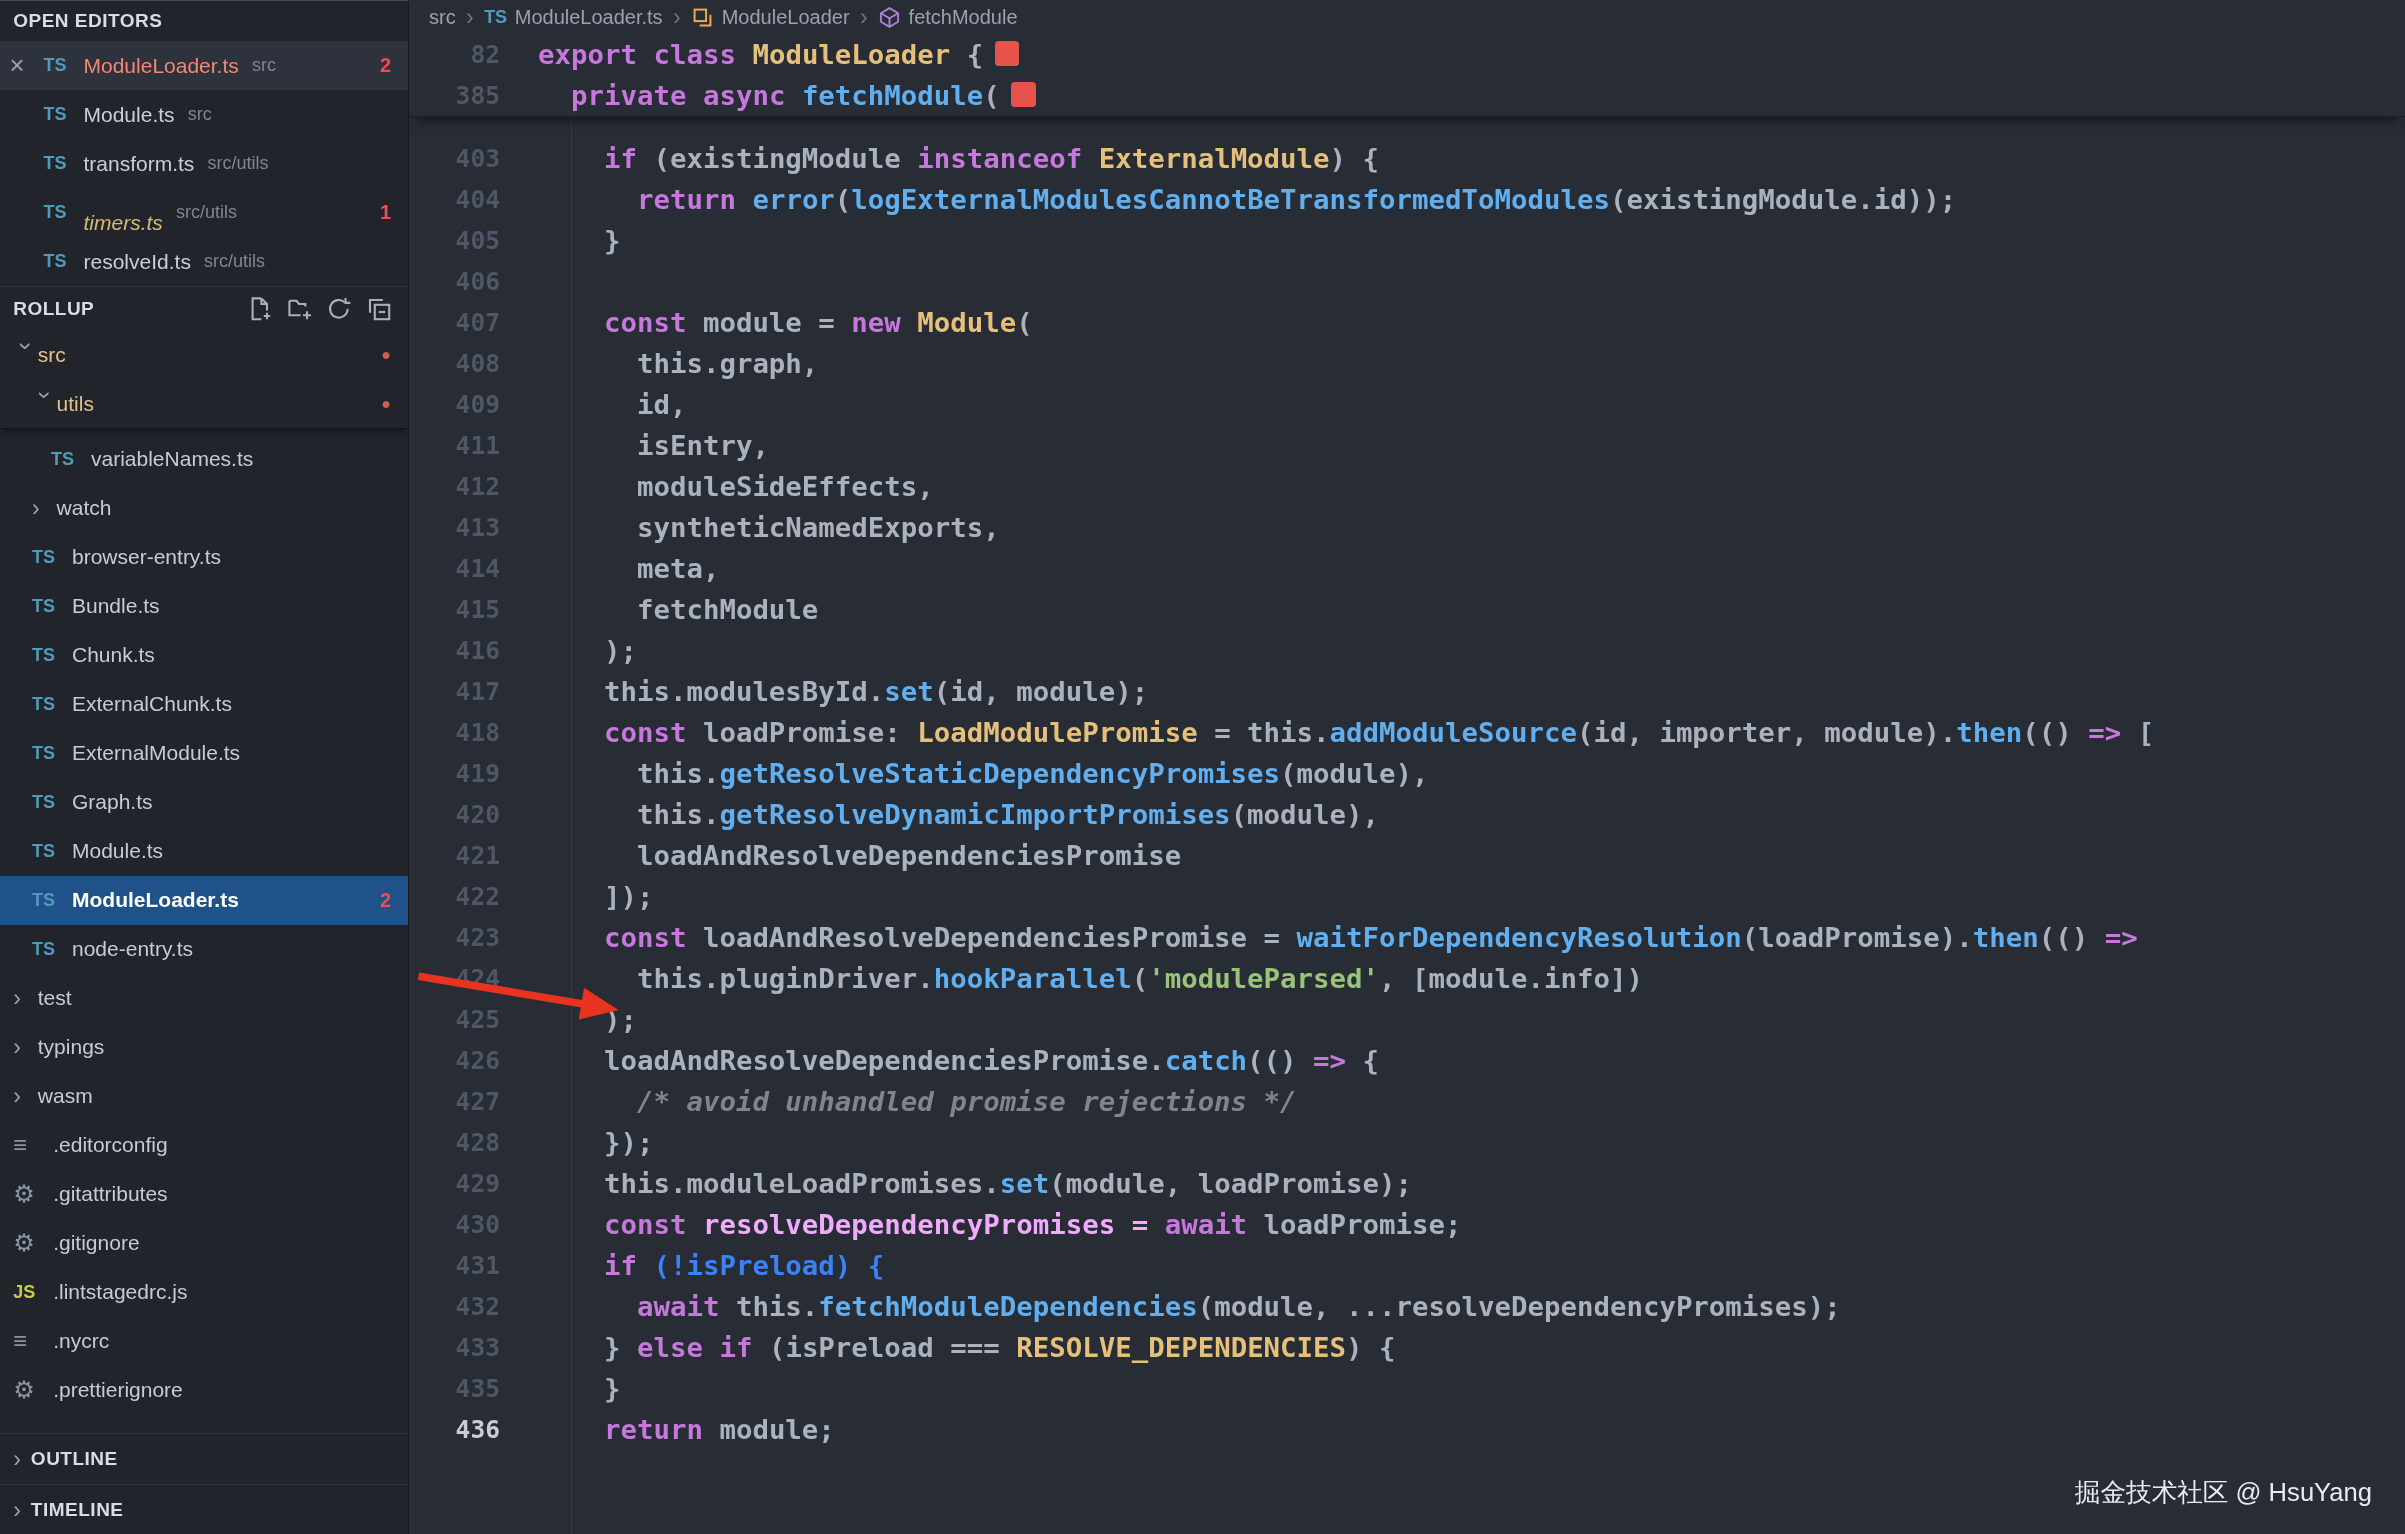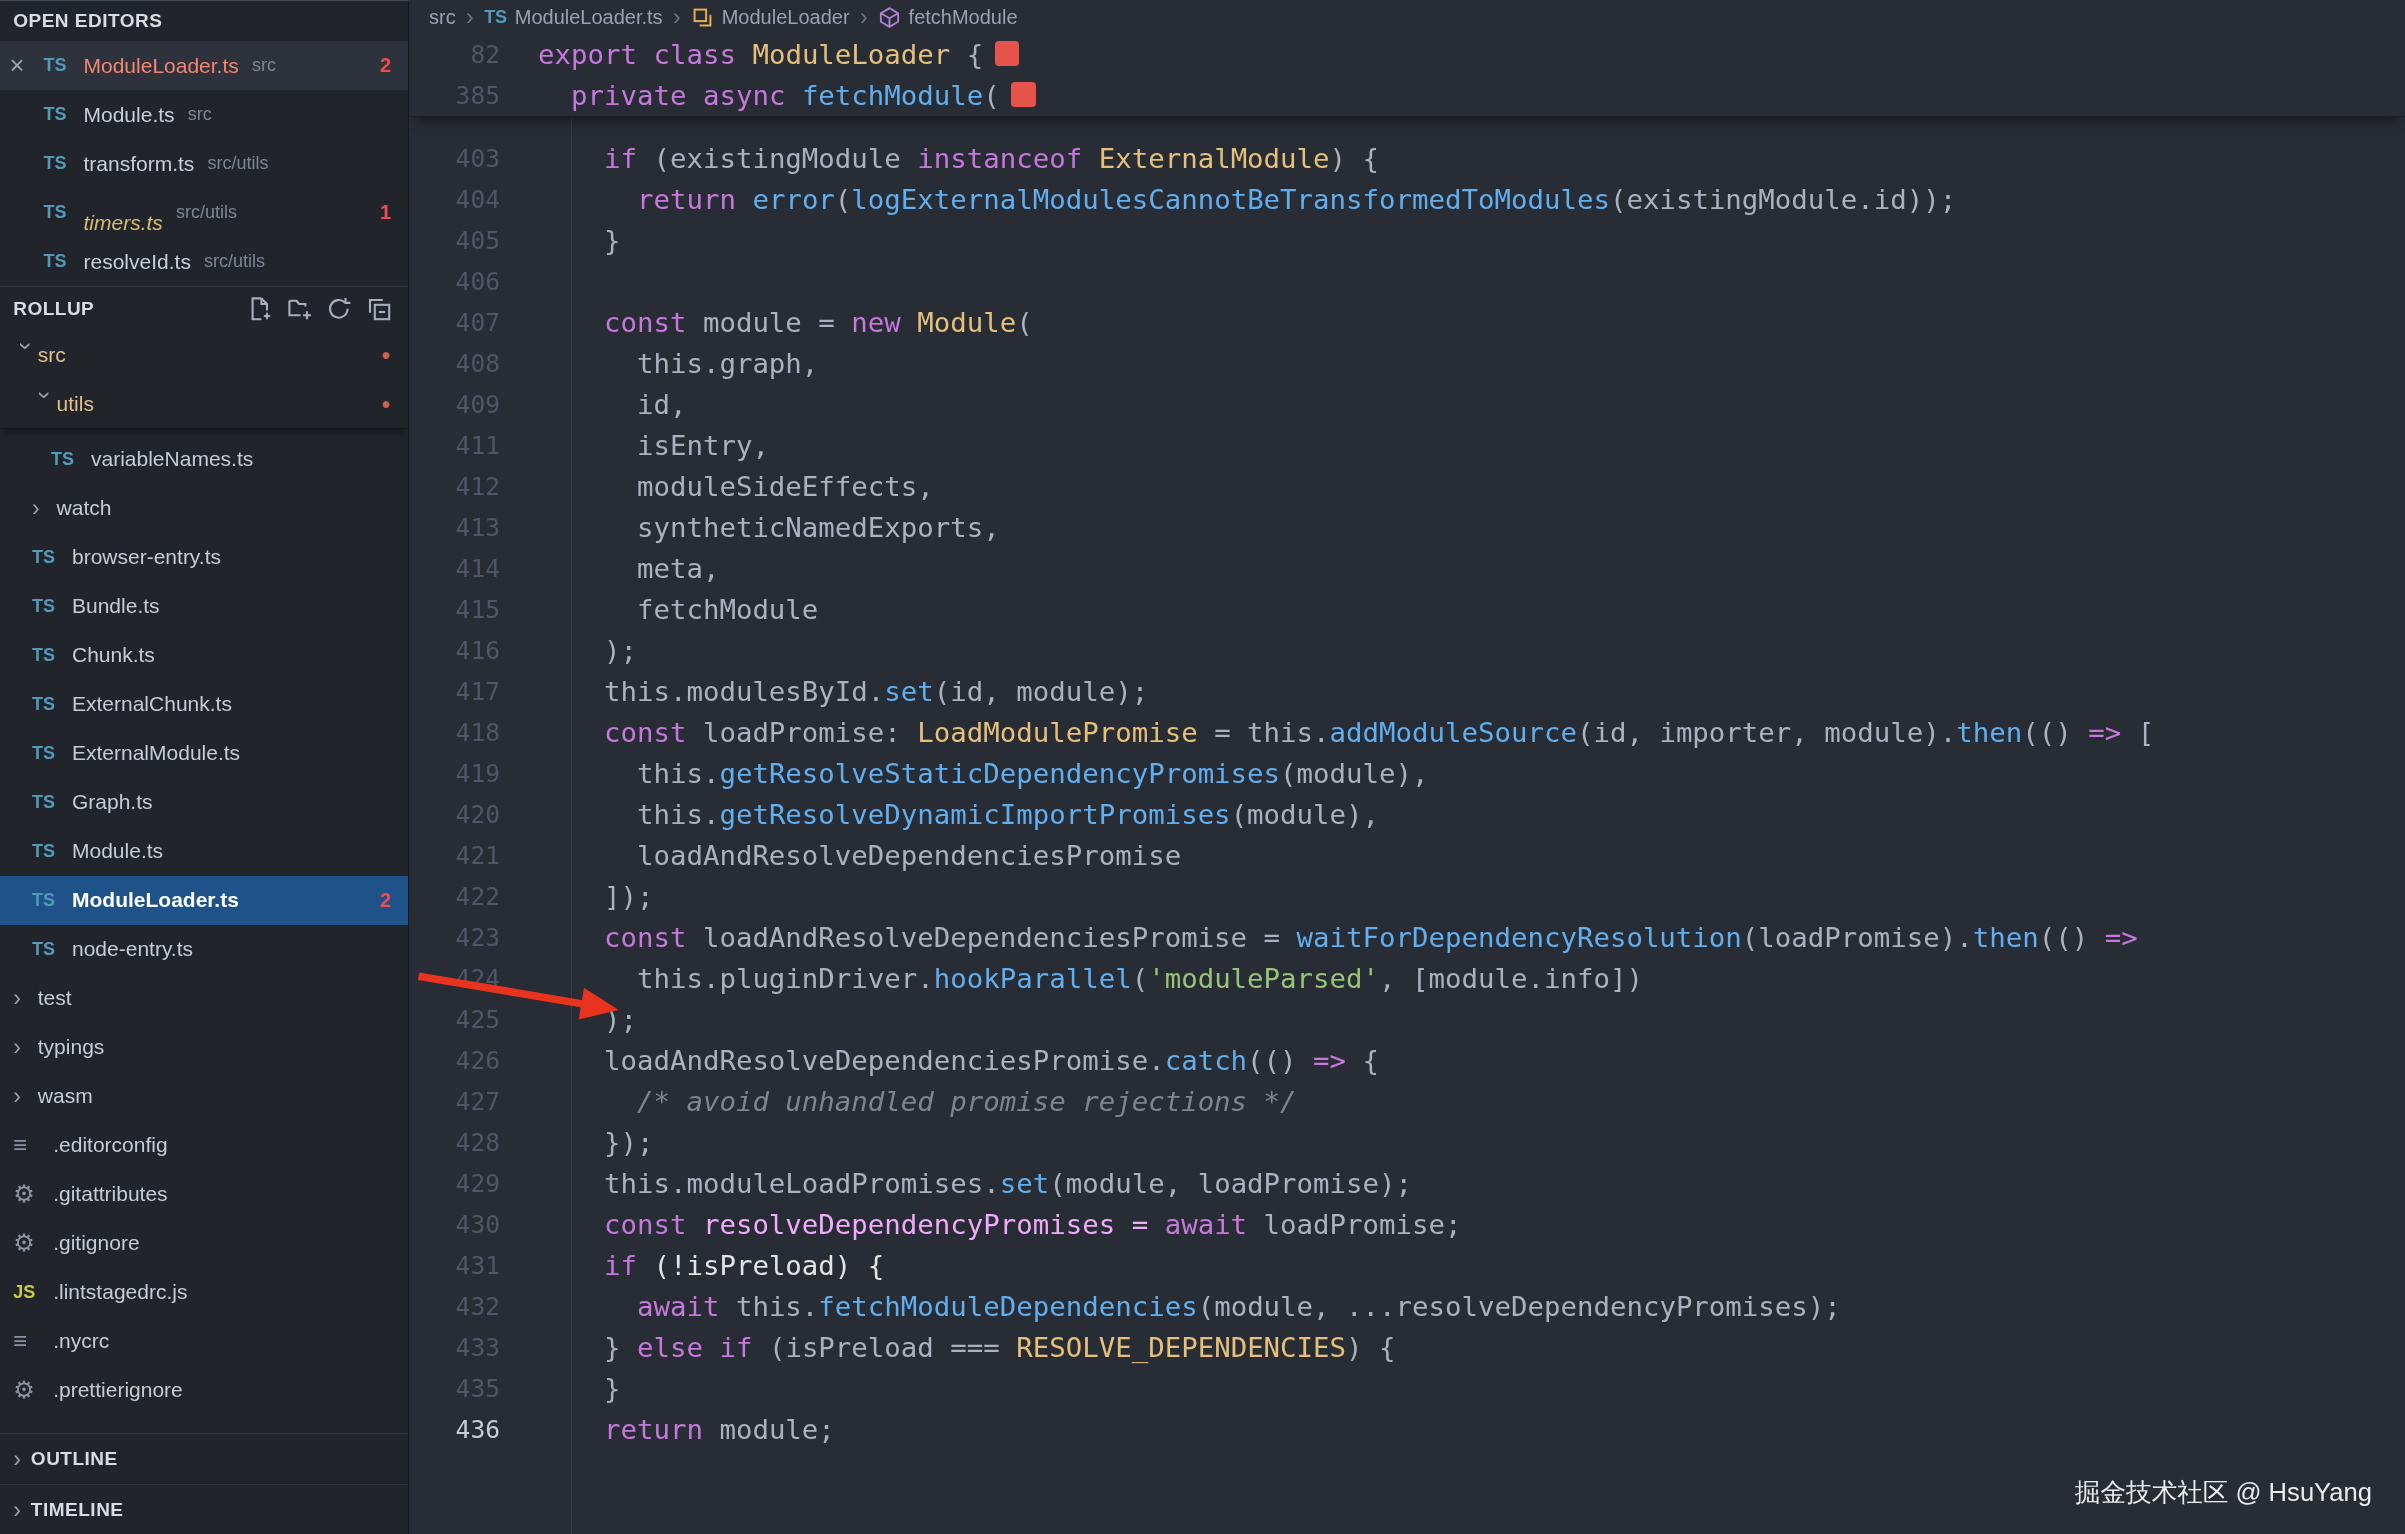--- a/index.html
+++ b/index.html
@@ -55,21 +55,21 @@
   .bc-ts { color:#519aba; font-weight:700; font-size:18px; }
   .bc-icon { display:flex; align-items:center; }
   .bc-icon svg { width:23px; height:23px; }
   .bc-label { white-space:nowrap; }
 
   .sticky { flex:none; background:#282c34; position:relative; z-index:4;
             border-bottom:0.9px solid #1b1e24; box-shadow:0 9.5px 11.4px -6.6px rgba(0,0,0,.55); }
   .code-area { flex:1; position:relative; overflow:hidden; }
   .code-lines { padding-top:21px; position:relative; z-index:1; }
   .code-line { height:41px; display:flex; align-items:center; font-family:"DejaVu Sans Mono",monospace;
-               font-size:27.4px; white-space:pre; }
+               font-size:27.4px; white-space:pre;font-weight:bold; }
   .ln { width:91px; flex:none; text-align:right; color:#4f5666; font-size:24.6px; }
   .ln.active { color:#c8cdd5; }
   .code-text { padding-left:38px; white-space:pre; }
   .red-sq { width:24.6px; height:24.6px; background:#e5534b; border-radius:3.8px; display:inline-block;
             margin-left:11.4px; vertical-align:-1.9px; }
   .guide { position:absolute; left:162px; top:0; bottom:0; width:0.9px; background:#353b46; z-index:0; }
 
   .arrow { position:absolute; left:0; top:847px; z-index:6; }
   .watermark { position:absolute; right:34px; bottom:24.6px; font-size:25.6px; color:#e9ebee; z-index:6;
                font-family:"Liberation Sans","DejaVu Sans",sans-serif;margin-top:8px; }
@@ -308,21 +308,21 @@
           <div class="code-line"><span class="ln">421</span><span class="code-text"><span style="color: rgb(171, 178, 191);">      loadAndResolveDependenciesPromise</span></span></div>
           <div class="code-line"><span class="ln">422</span><span class="code-text"><span style="color: rgb(171, 178, 191);">    ]);</span></span></div>
           <div class="code-line"><span class="ln">423</span><span class="code-text"><span style="color: rgb(171, 178, 191);">    </span><span style="color: rgb(198, 120, 221);">const</span><span style="color: rgb(171, 178, 191);"> loadAndResolveDependenciesPromise = </span><span style="color: rgb(97, 175, 239);">waitForDependencyResolution</span><span style="color: rgb(171, 178, 191);">(loadPromise).</span><span style="color: rgb(97, 175, 239);">then</span><span style="color: rgb(171, 178, 191);">(() </span><span style="color: rgb(198, 120, 221);">=&gt;</span></span></div>
           <div class="code-line"><span class="ln">424</span><span class="code-text"><span style="color: rgb(171, 178, 191);">      this.pluginDriver.</span><span style="color: rgb(97, 175, 239);">hookParallel</span><span style="color: rgb(171, 178, 191);">(</span><span style="color: rgb(152, 195, 121);">'moduleParsed'</span><span style="color: rgb(171, 178, 191);">, [module.info])</span></span></div>
           <div class="code-line"><span class="ln">425</span><span class="code-text"><span style="color: rgb(171, 178, 191);">    );</span></span></div>
           <div class="code-line"><span class="ln">426</span><span class="code-text"><span style="color: rgb(171, 178, 191);">    loadAndResolveDependenciesPromise.</span><span style="color: rgb(97, 175, 239);">catch</span><span style="color: rgb(171, 178, 191);">(() </span><span style="color: rgb(198, 120, 221);">=&gt;</span><span style="color: rgb(171, 178, 191);"> {</span></span></div>
           <div class="code-line"><span class="ln">427</span><span class="code-text"><span style="color: rgb(171, 178, 191);">      </span><span style="color: rgb(127, 132, 142); font-style: italic;">/* avoid unhandled promise rejections */</span></span></div>
           <div class="code-line"><span class="ln">428</span><span class="code-text"><span style="color: rgb(171, 178, 191);">    });</span></span></div>
           <div class="code-line"><span class="ln">429</span><span class="code-text"><span style="color: rgb(171, 178, 191);">    this.moduleLoadPromises.</span><span style="color: rgb(97, 175, 239);">set</span><span style="color: rgb(171, 178, 191);">(module, loadPromise);</span></span></div>
           <div class="code-line"><span class="ln">430</span><span class="code-text"><span style="color: rgb(171, 178, 191);">    </span><span style="color: rgb(198, 120, 221);">const</span><span style="color: #f0abfc;"> resolveDependencyPromises = </span><span style="color: rgb(198, 120, 221);">await</span><span style="color: rgb(171, 178, 191);"> loadPromise;</span></span></div>
-          <div class="code-line"><span class="ln">431</span><span class="code-text"><span style="color: rgb(171, 178, 191);">    </span><span style="color: rgb(198, 120, 221);">if</span><span style="color: #e5e5e5; text-align: right;"> (!isPreload) {</span></span></div>
+          <div class="code-line"><span class="ln">431</span><span class="code-text"><span style="color: rgb(171, 178, 191);">    </span><span style="color: rgb(198, 120, 221);">if</span><span style="color: #3b82f6; text-align: right;"> (!isPreload) {</span></span></div>
           <div class="code-line"><span class="ln">432</span><span class="code-text"><span style="color: rgb(171, 178, 191);">      </span><span style="color: rgb(198, 120, 221);">await</span><span style="color: rgb(171, 178, 191);"> this.</span><span style="color: rgb(97, 175, 239);">fetchModuleDependencies</span><span style="color: rgb(171, 178, 191);">(module, ...resolveDependencyPromises);</span></span></div>
           <div class="code-line"><span class="ln">433</span><span class="code-text"><span style="color: rgb(171, 178, 191);">    } </span><span style="color: rgb(198, 120, 221);">else</span><span style="color: rgb(171, 178, 191);"> </span><span style="color: rgb(198, 120, 221);">if</span><span style="color: rgb(171, 178, 191);"> (isPreload === </span><span style="color: rgb(229, 192, 123);">RESOLVE_DEPENDENCIES</span><span style="color: rgb(171, 178, 191);">) {</span></span></div>
           <div class="code-line"><span class="ln">435</span><span class="code-text"><span style="color: rgb(171, 178, 191);">    }</span></span></div>
           <div class="code-line"><span class="ln active">436</span><span class="code-text"><span style="color: rgb(171, 178, 191);">    </span><span style="color: rgb(198, 120, 221);">return</span><span style="color: rgb(171, 178, 191);"> module;</span></span></div>
         </div>
       <svg class="arrow" width="274" height="85" viewBox="0 0 290 90">
         <defs>
           <marker id="ah" markerUnits="userSpaceOnUse" markerWidth="44" markerHeight="38" refX="32" refY="19" orient="auto">
             <path d="M2 2 L42 19 L2 36 Z" fill="#e8331f"></path>
           </marker>

